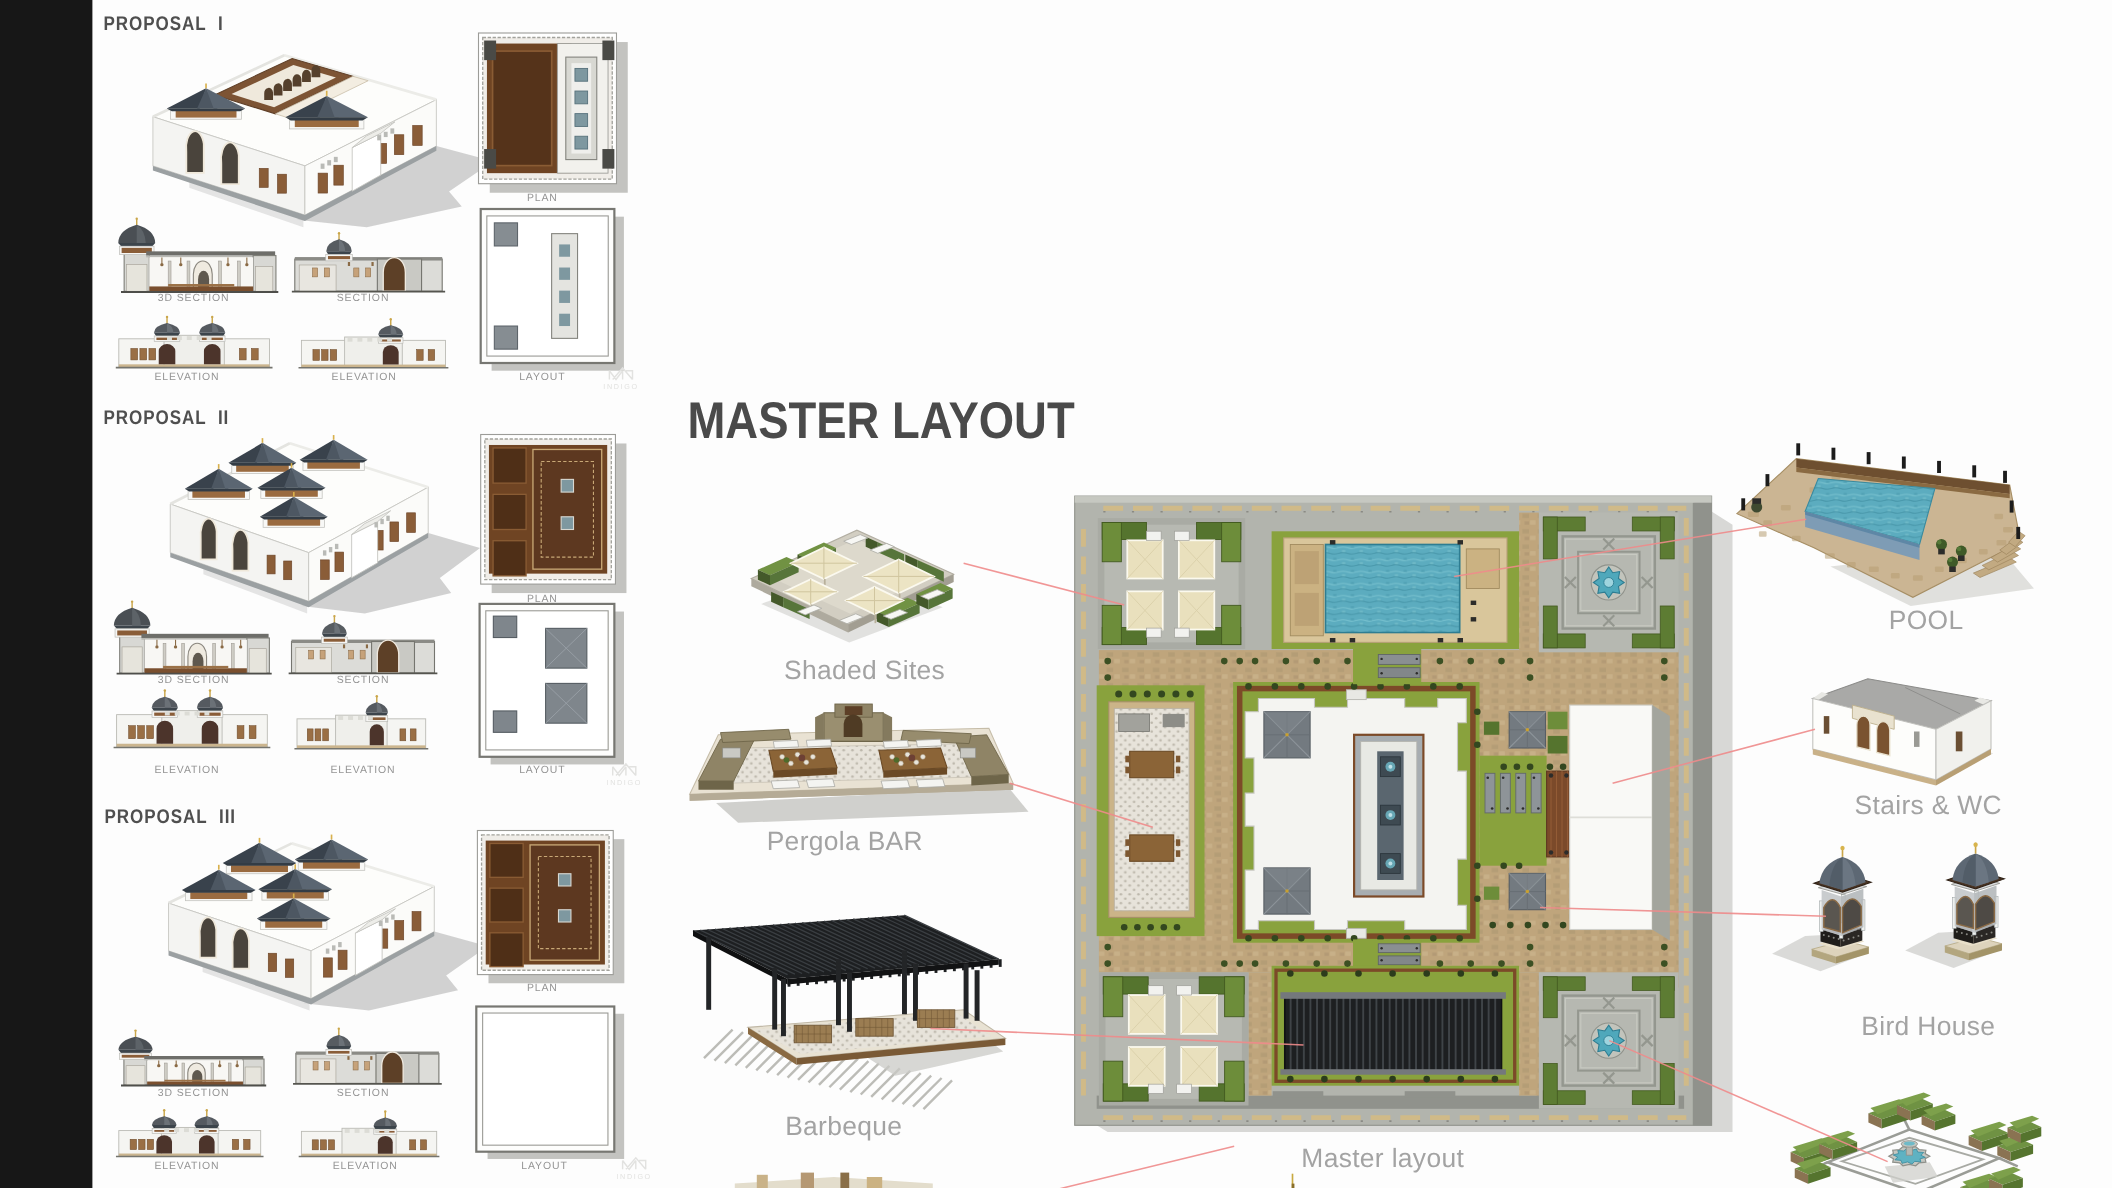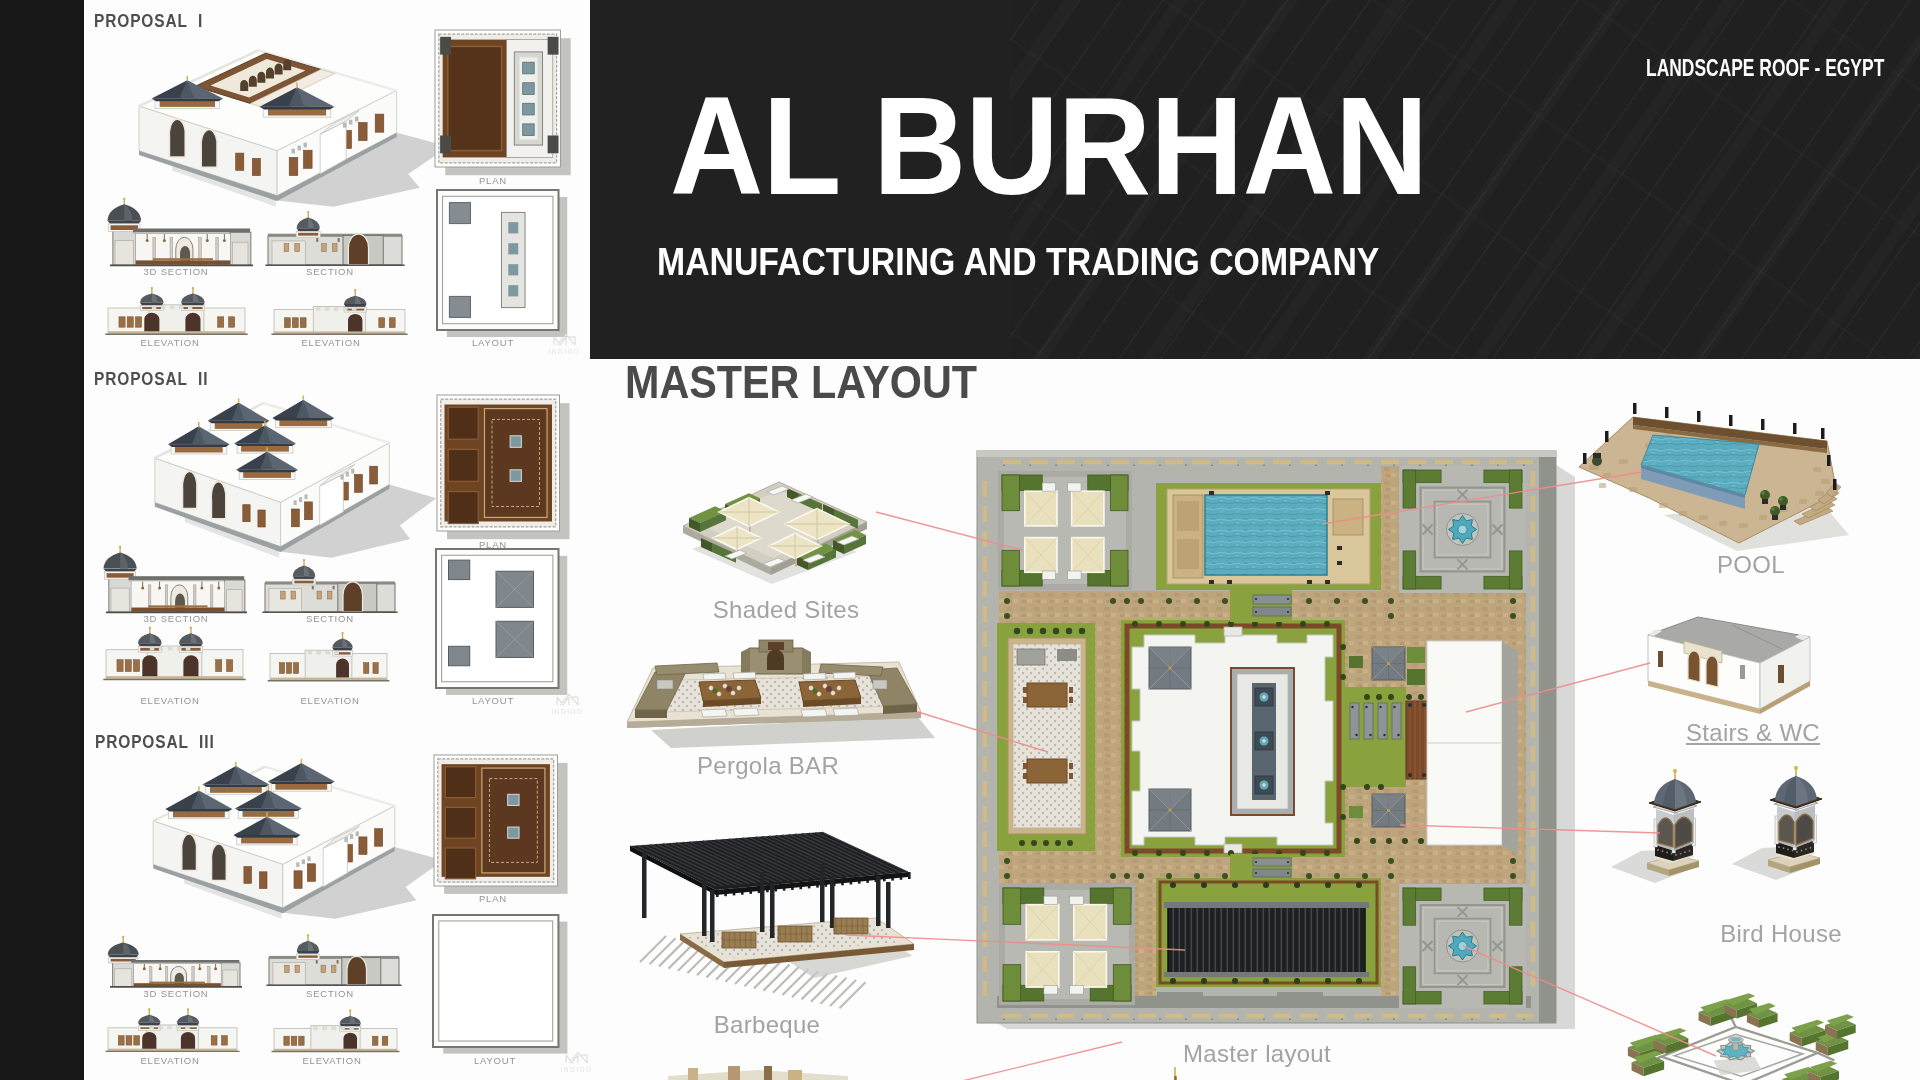--- a/index.html
+++ b/index.html
@@ -27,26 +27,20 @@
   .slab{color:#949494;font-size:9.5px;line-height:1;letter-spacing:0.8px;white-space:nowrap;
     transform:translateX(-50%);}
   .rlab{color:#a3a3a3;font-size:24px;line-height:1;letter-spacing:0.3px;white-space:nowrap;
     transform:translateX(-50%);}
   svg{position:absolute;left:0;top:0;}
 </style>
 </head>
 <body>
 <div id="page">
   <div class="abs" id="blackstrip"></div>
-  <div class="abs" id="banner">
-    <div id="bannertex"></div>
-    <div class="abs" id="albur">AL BURHAN</div>
-    <div class="abs" id="mfg">MANUFACTURING AND TRADING COMPANY</div>
-    <div class="abs" id="corner">LANDSCAPE ROOF - EGYPT</div>
-  </div>
   <div class="abs" id="masterlayout">MASTER LAYOUT</div>
 
   <div class="abs ptitle" style="left:94px;top:12px;">PROPOSAL&nbsp; I</div>
   <div class="abs ptitle" style="left:94px;top:370px;">PROPOSAL&nbsp; II</div>
   <div class="abs ptitle" style="left:95px;top:733px;">PROPOSAL&nbsp; III</div>
 
   <div class="abs slab" style="left:176px;top:267px;">3D SECTION</div>
   <div class="abs slab" style="left:330px;top:267px;">SECTION</div>
   <div class="abs slab" style="left:170px;top:338px;">ELEVATION</div>
   <div class="abs slab" style="left:331px;top:338px;">ELEVATION</div>
@@ -65,22 +59,22 @@
   <div class="abs slab" style="left:170px;top:1056px;">ELEVATION</div>
   <div class="abs slab" style="left:332px;top:1056px;">ELEVATION</div>
   <div class="abs slab" style="left:493px;top:894px;">PLAN</div>
   <div class="abs slab" style="left:495px;top:1056px;">LAYOUT</div>
 
   <div class="abs rlab" style="left:766px;top:598px;margin-left:20px;">Shaded Sites</div>
   <div class="abs rlab" style="left:768px;top:754px;">Pergola BAR</div>
   <div class="abs rlab" style="left:767px;top:1013px;">Barbeque</div>
   <div class="abs rlab" style="left:1257px;top:1042px;">Master layout</div>
   <div class="abs rlab" style="left:1751px;top:553px;">POOL</div>
-  <div class="abs rlab" style="left:1753px;top:721px;text-decoration:underline;">Stairs &amp; WC</div>
-  <div class="abs rlab" style="left:1753px;top:922px;margin-left:28px;">Bird House</div>
+  <div class="abs rlab" style="left:1753px;top:721px;">Stairs &amp; WC</div>
+  <div class="abs rlab" style="left:1753px;top:922px;">Bird House</div>
 
   <svg width="1920" height="1080" viewBox="0 0 1920 1080">
 <defs>
 <pattern id="mot" width="14" height="14" patternUnits="userSpaceOnUse">
           <rect width="14" height="14" fill="#bfa57c"></rect>
           <rect x="1" y="2" width="6" height="4" fill="#b29b74" opacity="0.8"></rect>
           <rect x="8" y="8" width="5" height="4" fill="#c9b28a" opacity="0.9"></rect>
           <rect x="3" y="9" width="4" height="3" fill="#ab9370" opacity="0.6"></rect>
         </pattern>
 <pattern id="chk" width="8" height="8" patternUnits="userSpaceOnUse">

